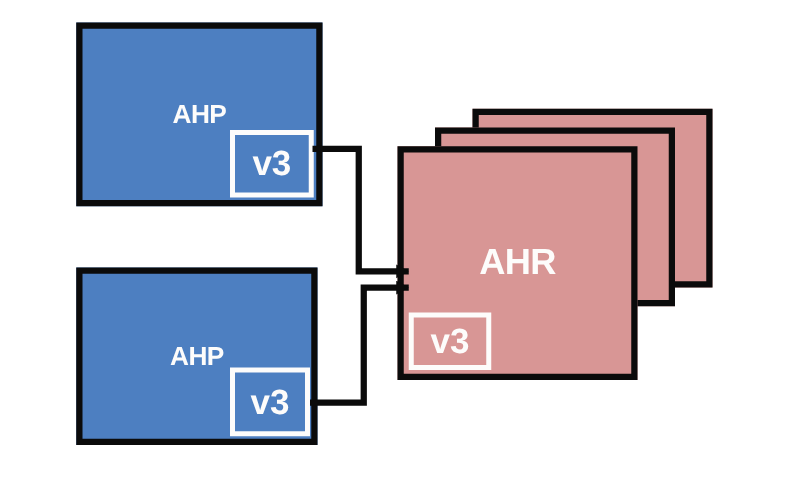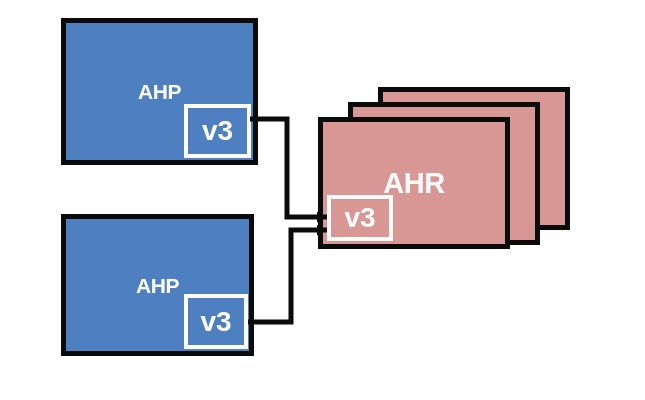--- a/index.html
+++ b/index.html
@@ -50,21 +50,21 @@
     font-weight: bold;
     font-size: 28px;
     line-height: 1;
     user-select: none;
   }
   .vbadge-ahp { background: var(--ahp); }
   .vbadge-ahr { background: var(--ahr); }
 
   #ahr-back   { left: 378px; top:  87px; width: 192px; height: 143px; }
   #ahr-mid    { left: 348px; top: 102px; width: 192px; height: 143px; }
-  #ahr-front  { left: 318px; top: 117px; width: 192px; height: 132px; }
+  #ahr-front  { left: 318px; top: 117px; width: 192px; height: 187px; }
   #ahp-top    { left:  61px; top:  18px; width: 197px; height: 147px; }
   #ahp-bottom { left:  61px; top: 214px; width: 193px; height: 142px; }
 
   #ahp-top .vbadge    { right: 2px; bottom: 2px; width: 67px; height: 54px; }
   #ahp-bottom .vbadge { right: 1px; bottom: 2px; width: 64px; height: 55px; }
   #ahr-front .vbadge  { left: 4px;  bottom: 3px; width: 66px; height: 46px; }
 
   svg.connectors {
     position: absolute;
     left: 0; top: 0;

